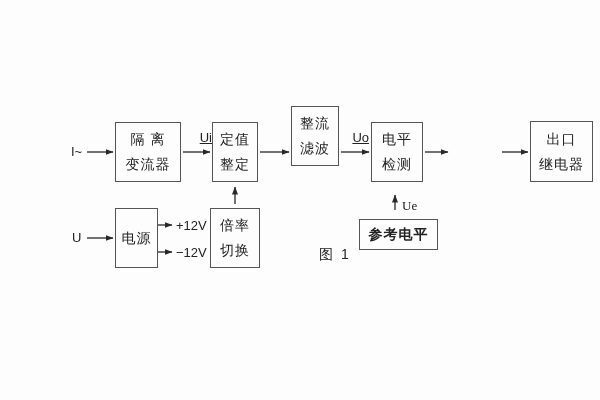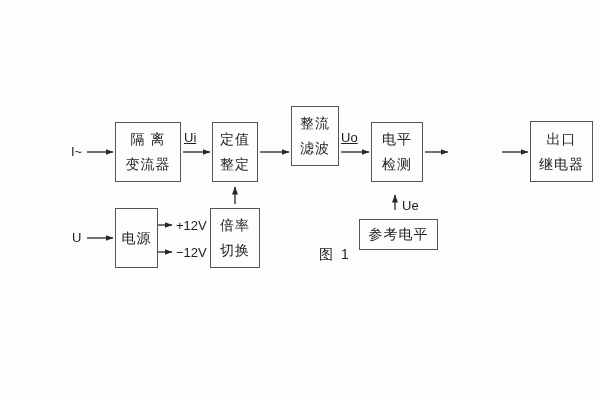--- a/index.html
+++ b/index.html
@@ -46,21 +46,21 @@
     text-align: center;
     box-sizing: border-box;
   }
   .lbl {
     position: absolute;
     color: var(--text);
     font-size: 13px;
     line-height: 15px;
     white-space: nowrap;
   }
-  .lbl.center { text-align: left; text-decoration: underline; }
+  .lbl.center { text-align: right; text-decoration: underline; }
   .caption {
     position: absolute;
     color: var(--text);
     font-size: 14px;
     line-height: 16px;
     letter-spacing: 2px;
   }
 </style>
 </head>
 <body>
@@ -110,27 +110,27 @@
     <span>继电器</span>
   </div>
 
   <div class="box" style="left:89px; top:208px; width:43px; height:60px;">
     <span>电源</span>
   </div>
   <div class="box" style="left:184px; top:208px; width:50px; height:60px;">
     <span>倍率</span>
     <span>切换</span>
   </div>
-  <div class="box" style="left:333px; top:219px; width:79px; height:31px; line-height:15px;">
+  <div class="box" style="left:333px; top:219px; width:79px; height:31px; line-height:15px;font-weight:bold;">
     <span>参考电平</span>
   </div>
 
   <span class="lbl" style="left:45px; top:144px;">I~</span>
   <span class="lbl center" style="left:158px; top:130px; width:28px;">Ui</span>
   <span class="lbl center" style="left:315px; top:130px; width:28px;">Uo</span>
-  <span class="lbl" style="left:376px; top:198px;">Ue</span>
+  <span class="lbl" style="left:376px; top:198px;font-family:Liberation Serif, serif;">Ue</span>
   <span class="lbl" style="left:46px; top:230px;">U</span>
   <span class="lbl" style="left:150px; top:218px;">+12V</span>
   <span class="lbl" style="left:150px; top:245px;">−12V</span>
 
   <span class="caption" style="left:293px; top:246px;">图 1</span>
 
 </div>
 
 </body></html>

